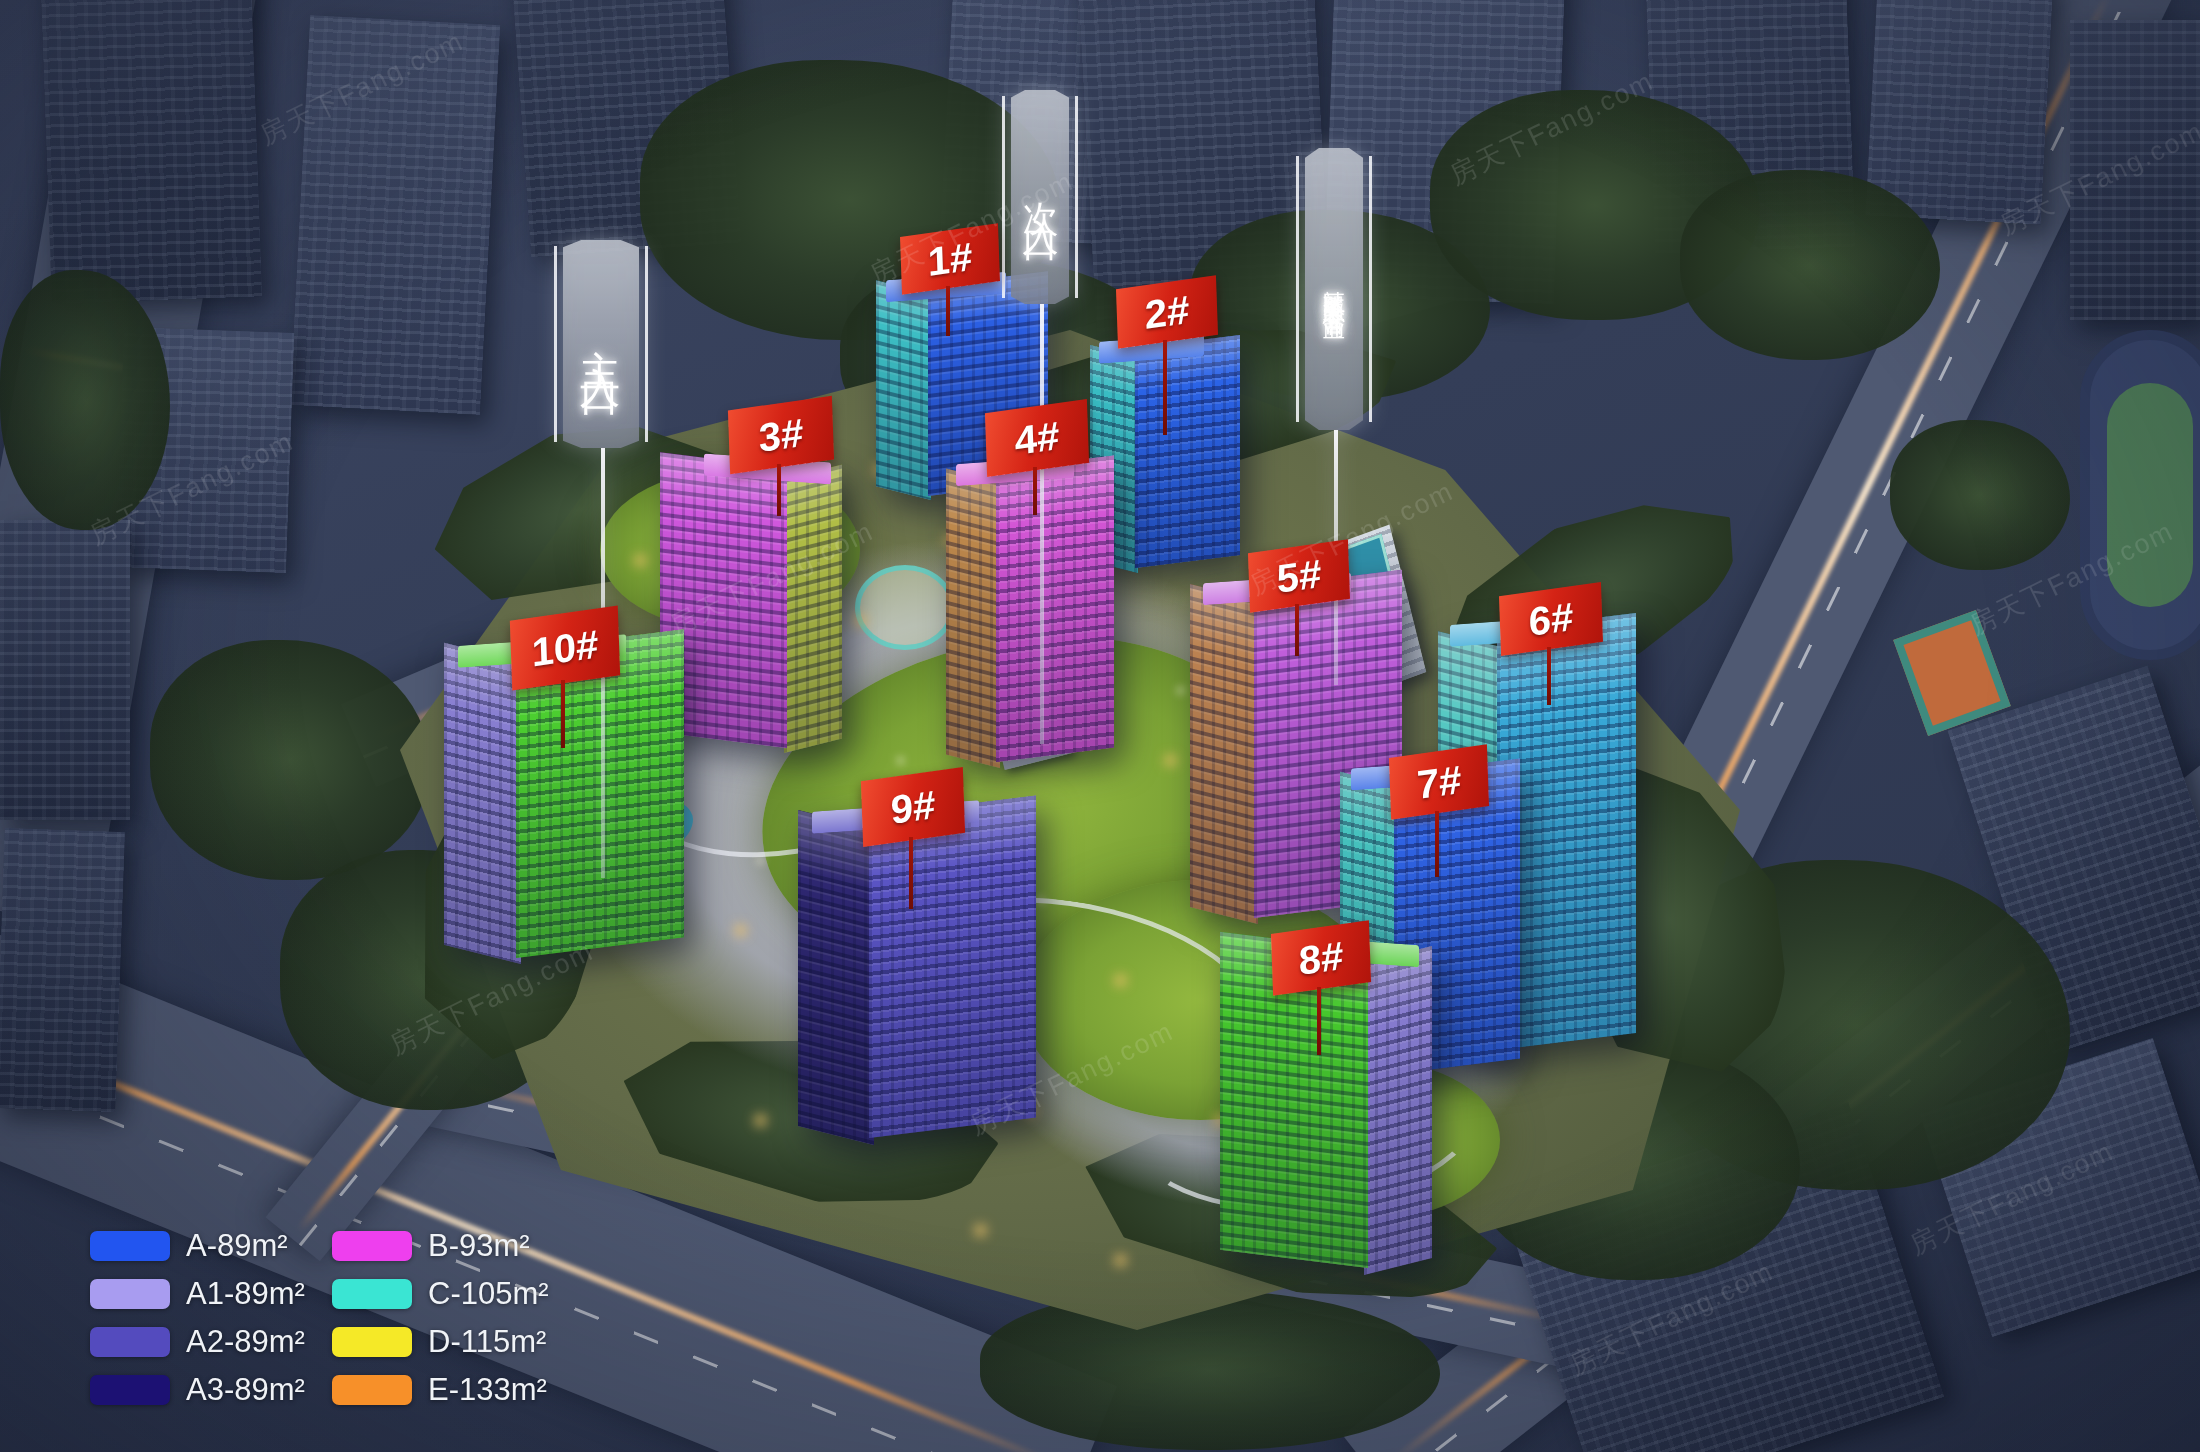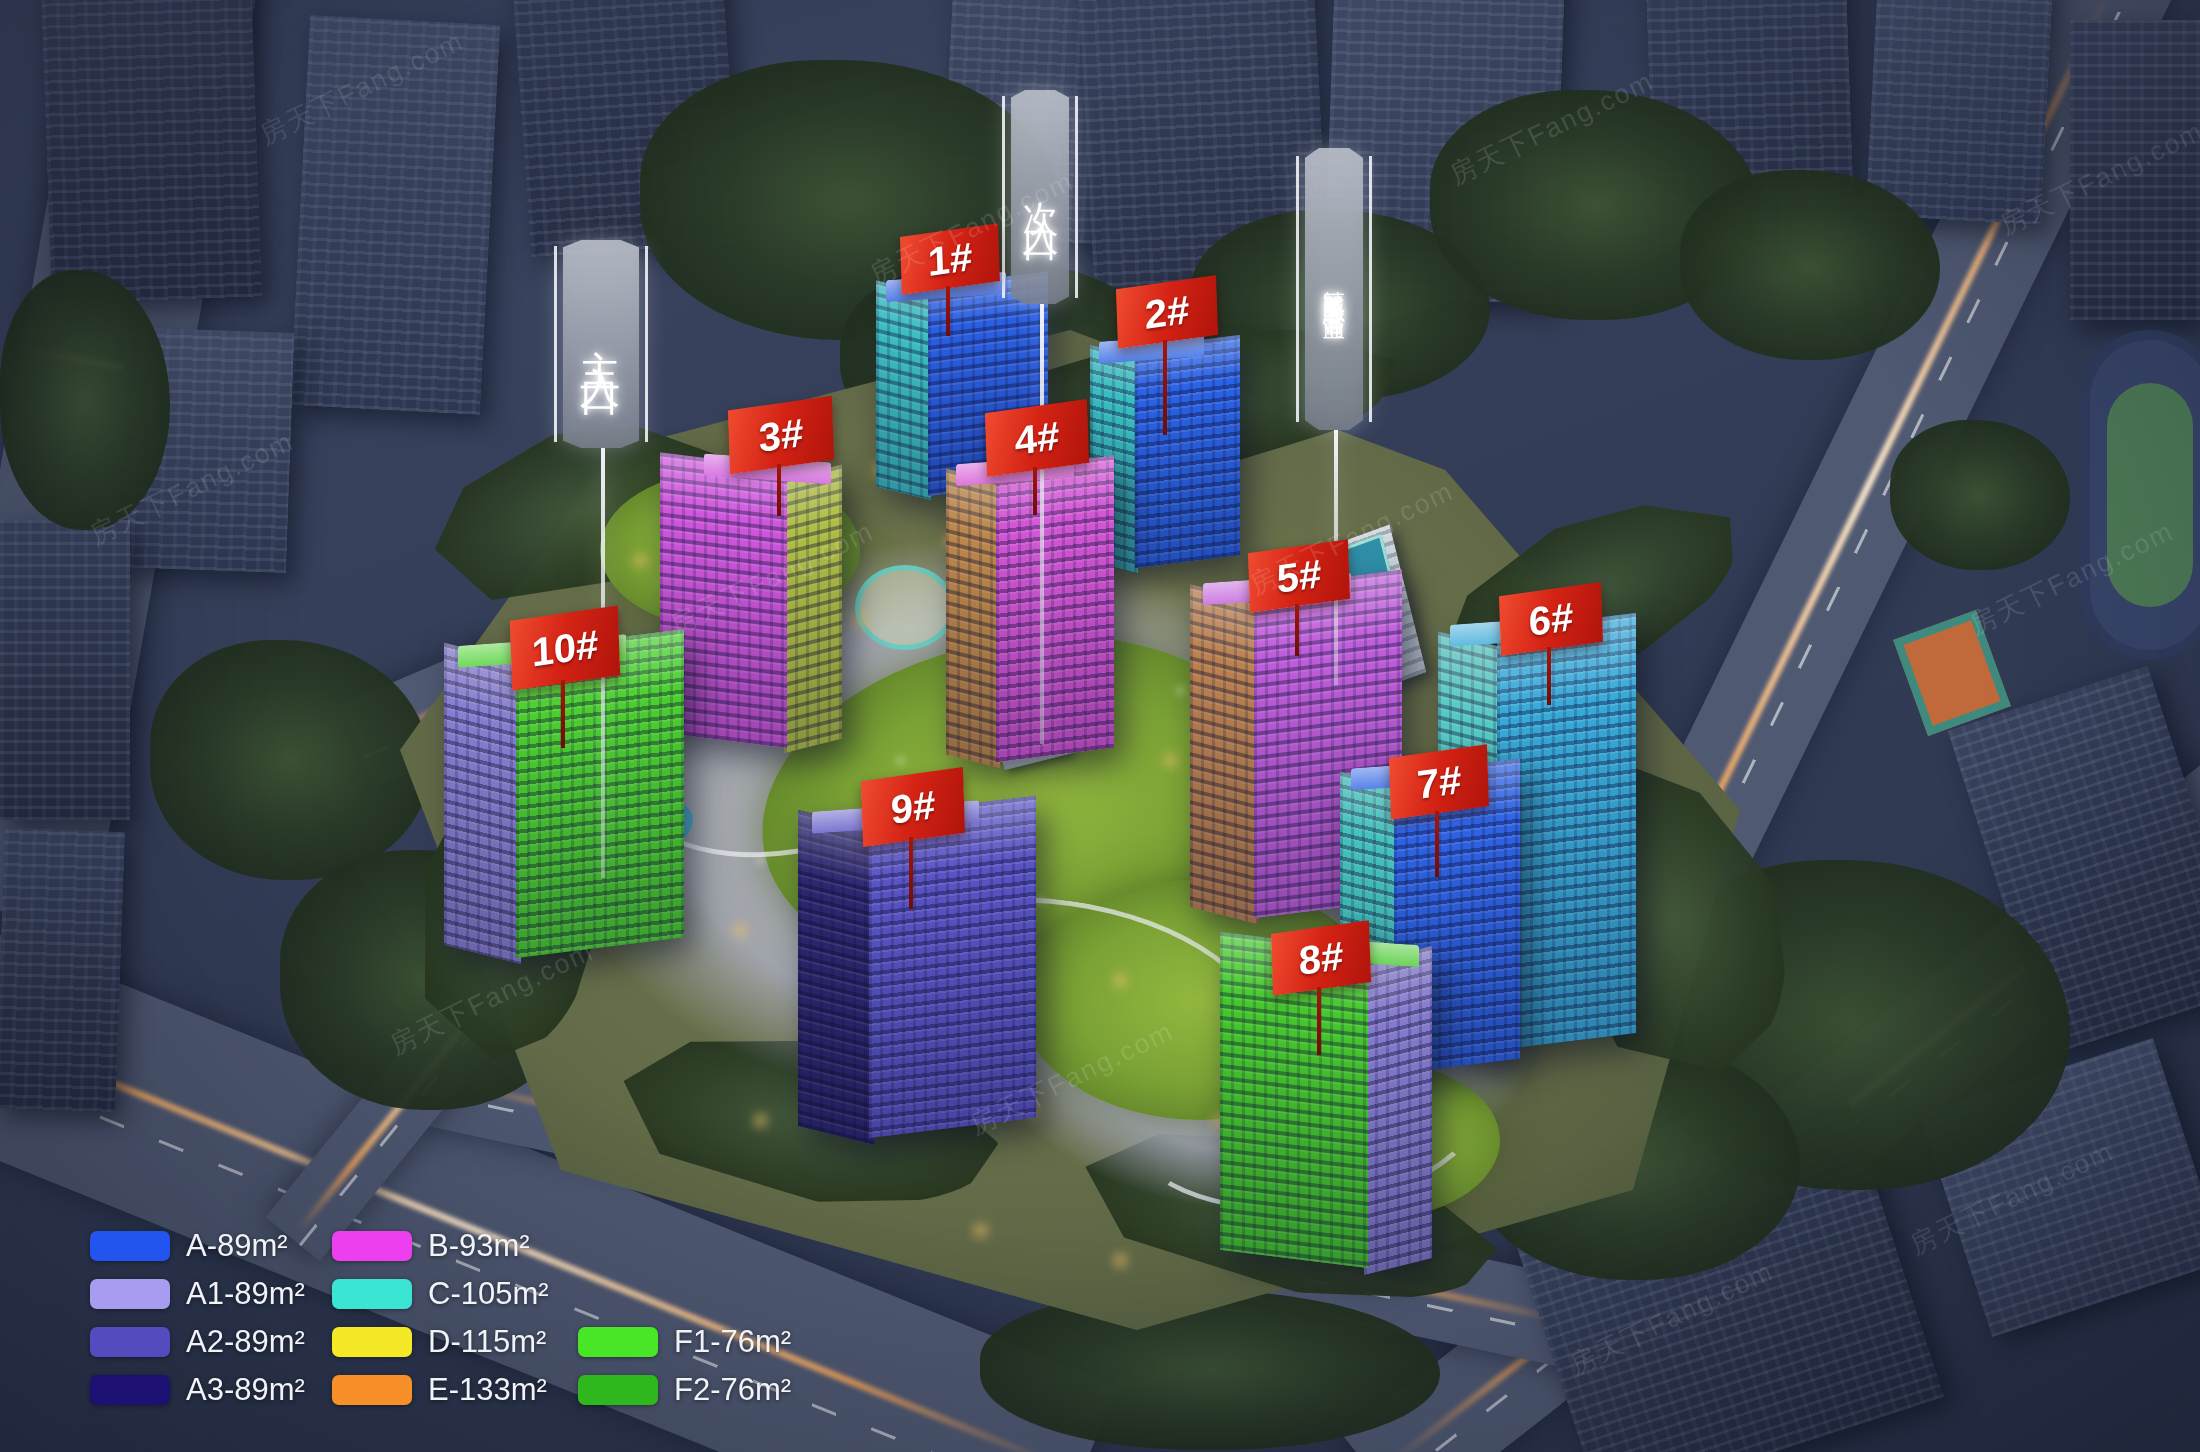--- a/index.html
+++ b/index.html
@@ -361,32 +361,24 @@
       <div class="llabel">C-105m²</div>
     </div>
     <div class="litem" style="grid-column:1;grid-row:3">
       <div class="swatch" style="background-color: rgb(84, 75, 190);"></div>
       <div class="llabel">A2-89m²</div>
     </div>
     <div class="litem" style="grid-column:2;grid-row:3">
       <div class="swatch" style="background-color: rgb(245, 233, 39);"></div>
       <div class="llabel">D-115m²</div>
     </div>
-    <div class="litem c3r3">
-      <div class="swatch" style="background-color: rgb(73, 229, 39);"></div>
-      <div class="llabel">F1-76m²</div>
-    </div>
     <div class="litem" style="grid-column:1;grid-row:4">
       <div class="swatch" style="background-color: rgb(28, 17, 115);"></div>
       <div class="llabel">A3-89m²</div>
     </div>
     <div class="litem" style="grid-column:2;grid-row:4">
       <div class="swatch" style="background-color: rgb(247, 144, 41);"></div>
       <div class="llabel">E-133m²</div>
     </div>
-    <div class="litem c3r4">
-      <div class="swatch" style="background-color: rgb(47, 184, 30);"></div>
-      <div class="llabel">F2-76m²</div>
-    </div>
   </div>
 
   <div class="vignette"></div>
 </div>
 
 </body></html>

